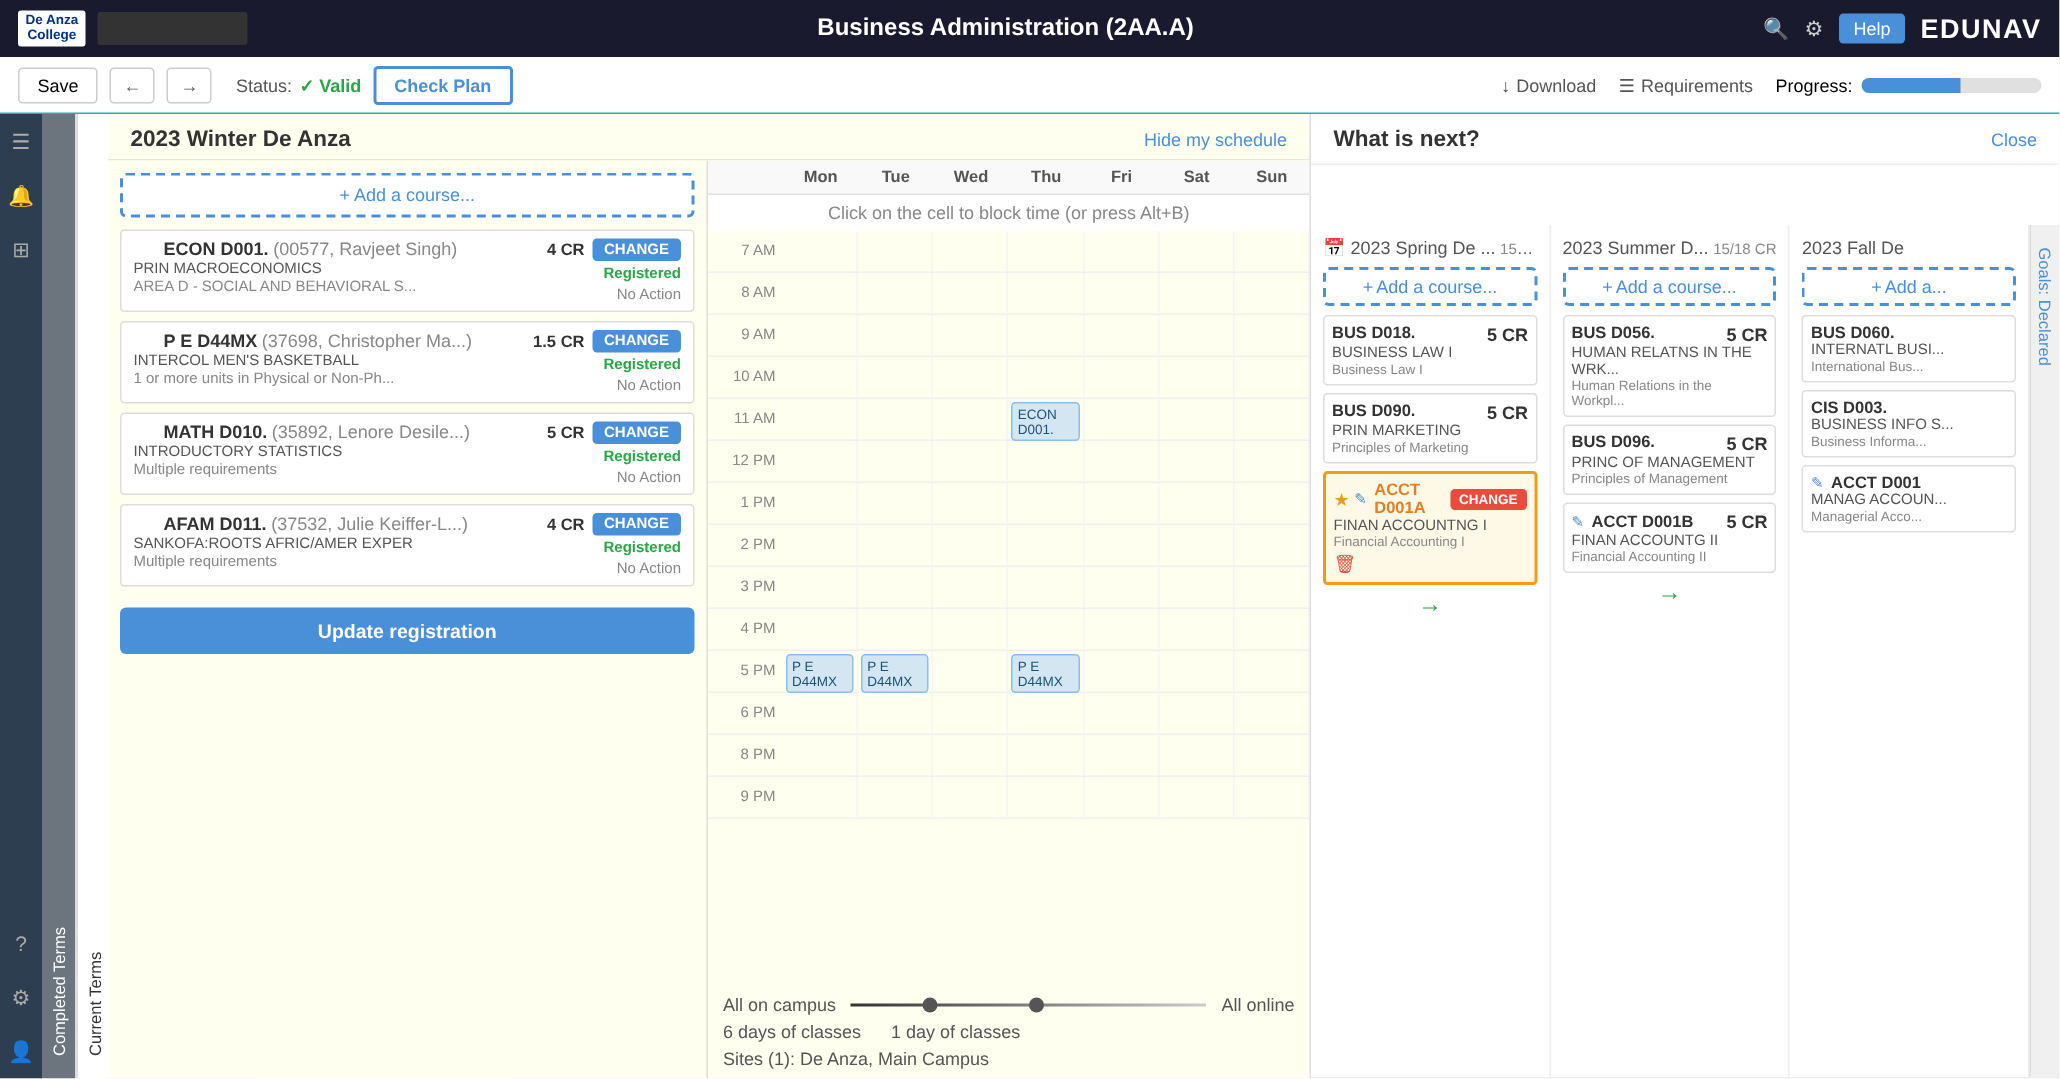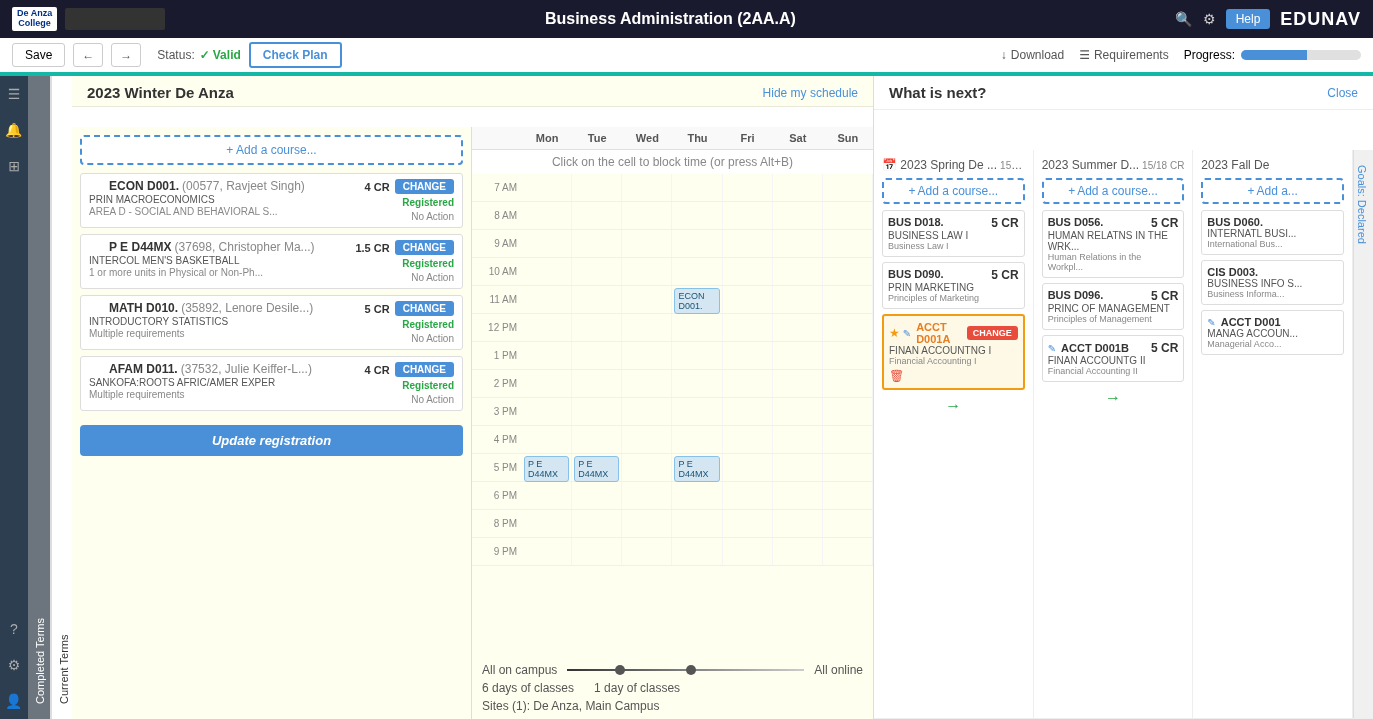--- a/index.html
+++ b/index.html
@@ -31,21 +31,21 @@
     .edunav-logo { color: white; font-size: 18px; font-weight: bold; letter-spacing: 1px; }
     .user-avatar-bar { background: #333; width: 100px; height: 22px; border-radius: 2px; }
 
     
     .toolbar {
       background: #fff;
       height: 38px;
       display: flex;
       align-items: center;
       padding: 0 12px;
-      border-bottom: 4px solid #14b8a6;
+      border-bottom: 1px solid #14b8a6;
       gap: 8px;
     }
     .save-btn {
       background: #fff;
       border: 1px solid #ccc;
       padding: 4px 12px;
       border-radius: 3px;
       cursor: pointer;
       font-size: 12px;
     }
@@ -129,21 +129,20 @@
       border-right: 2px solid #ddd;
     }
 
     
     .schedule-section {
       flex: 1;
       background: #fff;
       overflow: hidden;
       display: flex;
       flex-direction: column;
-      gap: 20px;
     }
 
     .schedule-header {
       background: #fffff0;
       padding: 8px 15px 5px;
       border-bottom: 1px solid #e8e8d8;
     }
     .schedule-title { font-size: 15px; font-weight: bold; color: #333; }
     .hide-schedule-btn { float: right; color: #4a90d9; cursor: pointer; background: none; border: none; font-size: 12px; }
     .schedule-meta { color: #555; font-size: 11px; margin-top: 3px; }
@@ -211,21 +210,20 @@
       width: 100%;
       background: #4a90d9;
       color: white;
       border: none;
       padding: 8px;
       border-radius: 4px;
       cursor: pointer;
       font-size: 13px;
       margin-top: 8px;
       font-weight: bold;
-      font-style: italic;
     }
 
     
     .calendar-section {
       flex: 1;
       display: flex;
       flex-direction: column;
       overflow: hidden;
     }
     .calendar-header {

